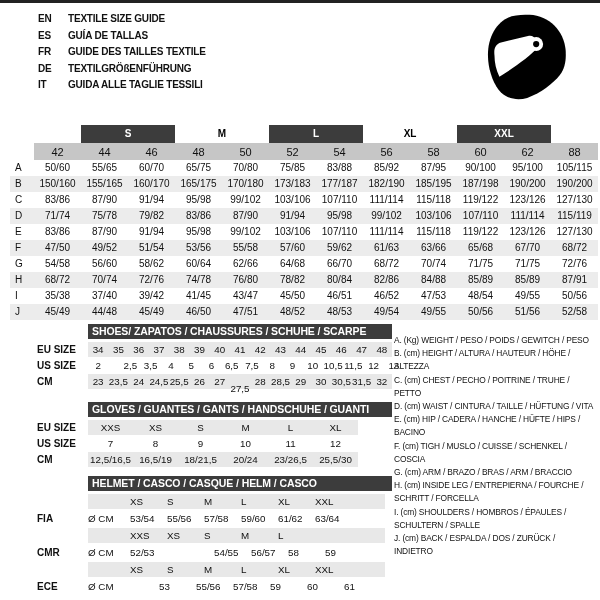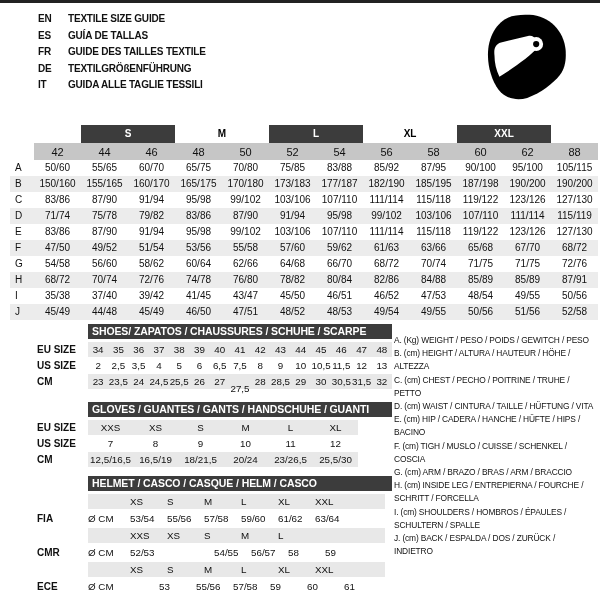--- a/index.html
+++ b/index.html
@@ -303,21 +303,21 @@
           <div class="scell" style="width: 20.27px;">45</div>
           <div class="scell" style="width: 20.27px;">46</div>
           <div class="scell" style="width: 20.27px;">47</div>
           <div class="scell" style="width: 20.27px;">48</div>
         </div>
       </div>
       <div class="srow">
         <div class="slabel">US SIZE</div>
         <div class="svals" style="width: 304px;">
           <div class="scell" style="width: 20.27px;">2</div>
-          <div class="scell" style="width: 20.27px;">2,5</div>
+          <div class="scell" style="width: 20.27px; margin-left: 12px;">2,5</div>
           <div class="scell" style="width: 20.27px;">3,5</div>
           <div class="scell" style="width: 20.27px;">4</div>
           <div class="scell" style="width: 20.27px;">5</div>
           <div class="scell" style="width: 20.27px;">6</div>
           <div class="scell" style="width: 20.27px;">6,5</div>
           <div class="scell" style="width: 20.27px;">7,5</div>
           <div class="scell" style="width: 20.27px;">8</div>
           <div class="scell" style="width: 20.27px;">9</div>
           <div class="scell" style="width: 20.27px;">10</div>
           <div class="scell" style="width: 20.27px;">10,5</div>

